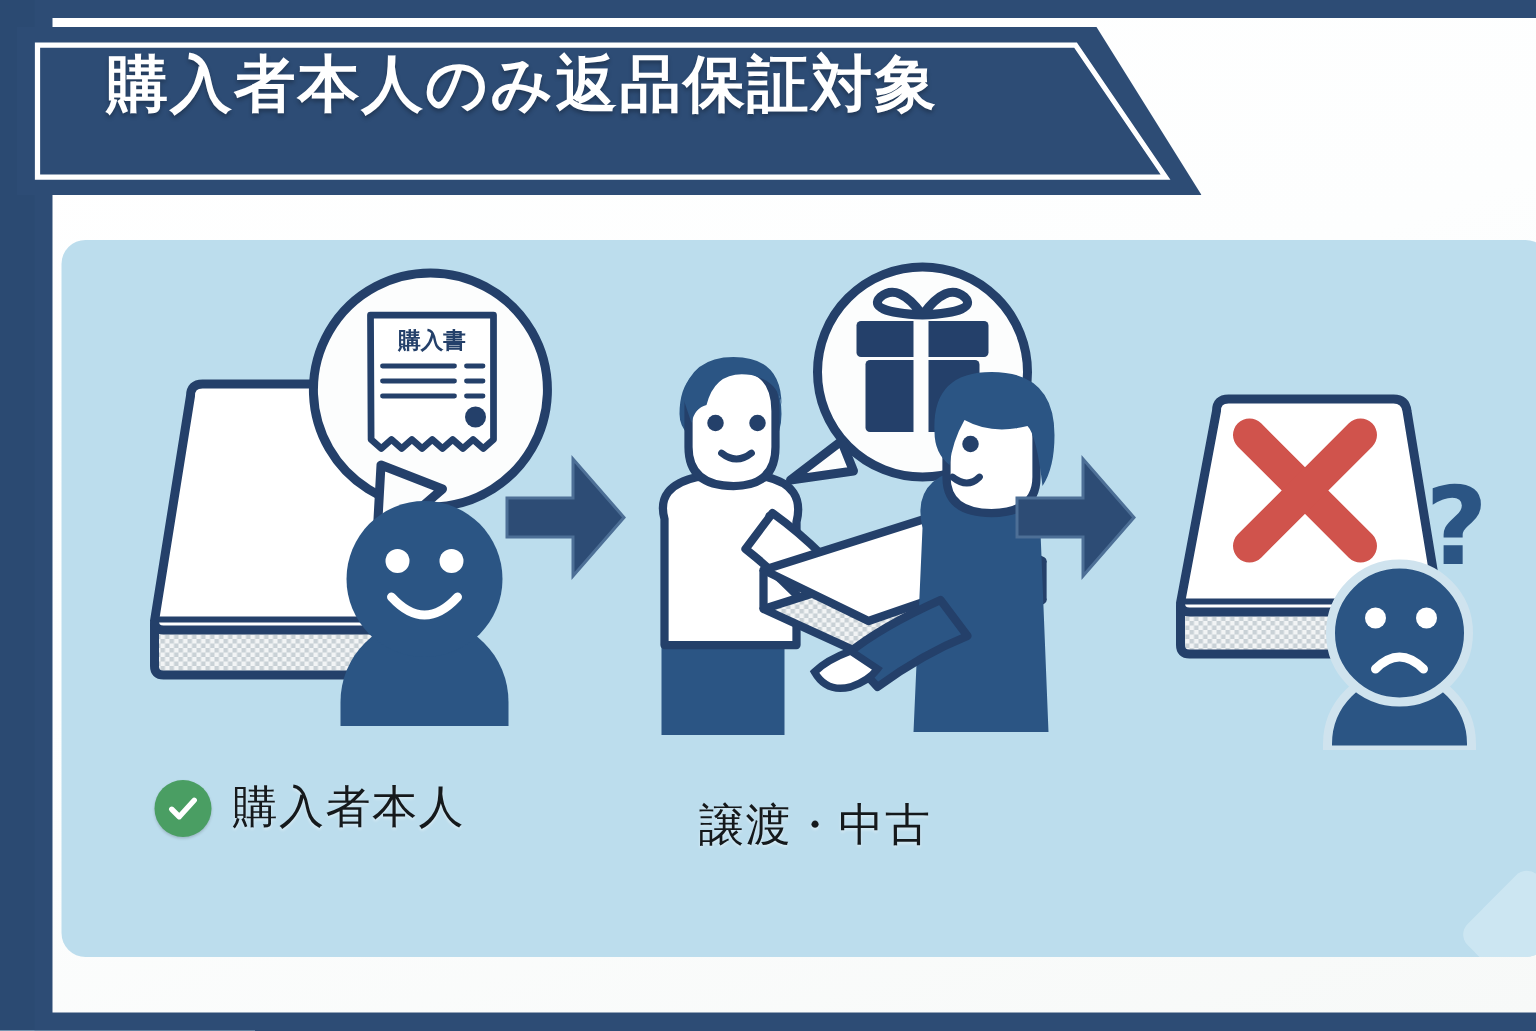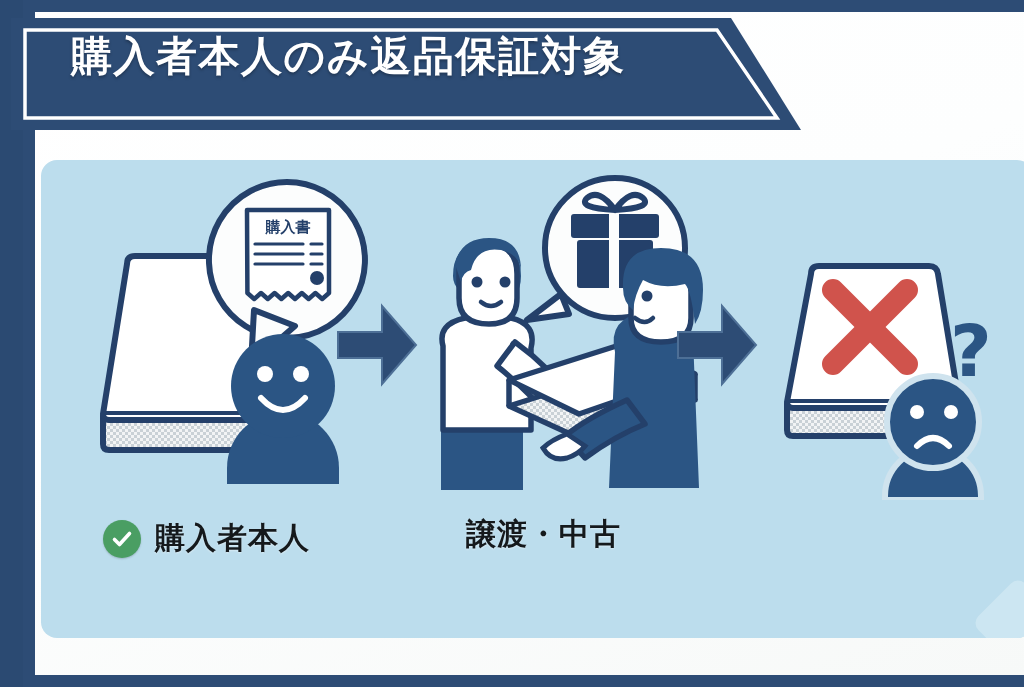--- a/index.html
+++ b/index.html
@@ -50,27 +50,27 @@
     opacity:.85;
   }
   
   .scene{position:absolute;left:0;top:0;width:964px;height:478px;}
   .scene svg{position:absolute;display:block;}
   
   .caption{
     position:absolute;
     display:flex;align-items:center;gap:14px;
     color:#15191c;
-    font-size:30px;font-weight:bold;
+    font-size:30px;font-weight:normal;
     letter-spacing:1px;
     white-space:nowrap;
     text-shadow:0 1px 2px rgba(255,255,255,.45);
   }
   #cap1{left:62px;top:358px;}
-  #cap2{left:425px;top:354px;}
+  #cap2{left:425px;top:370px;}
   #cap3{left:768px;top:358px;}
   .check-badge{
     width:38px;height:38px;border-radius:50%;
     background:#4a9e63;
     display:flex;align-items:center;justify-content:center;
     flex:0 0 auto;
     box-shadow:0 1px 2px rgba(0,0,0,.18);
   }
   .check-badge svg{position:static;}
 </style>

